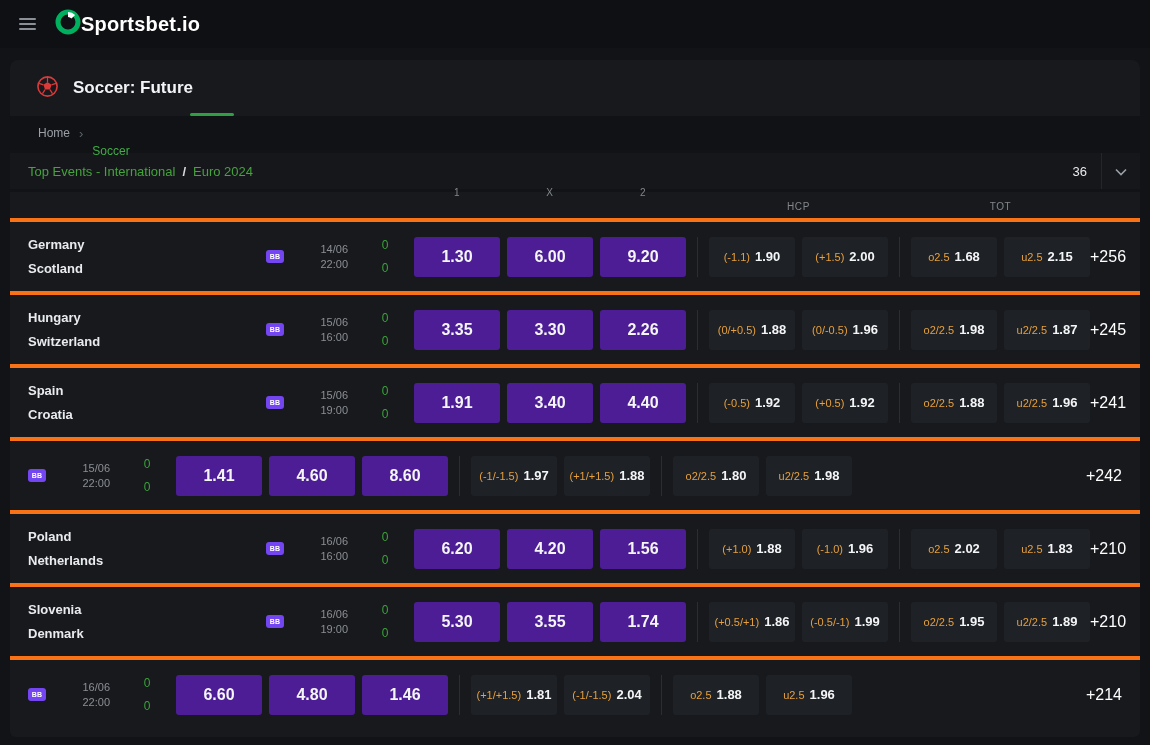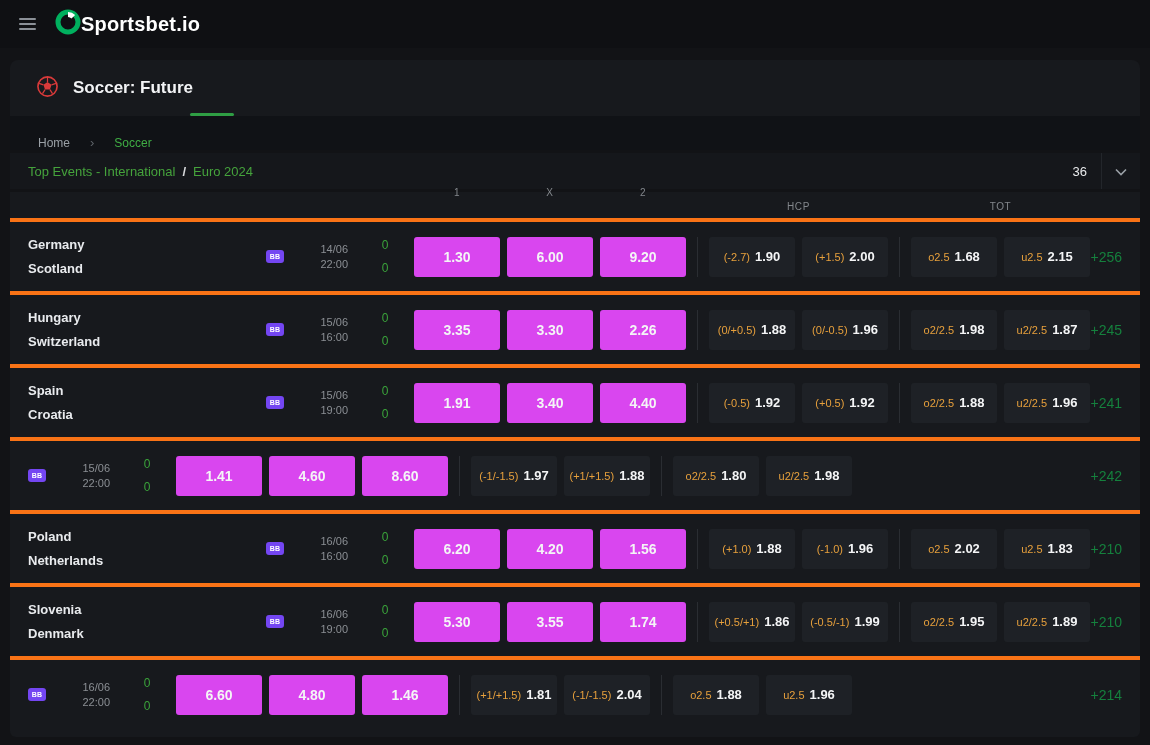--- a/index.html
+++ b/index.html
@@ -15,21 +15,21 @@
   .hamburger { display:flex; flex-direction:column; gap:3px; cursor:pointer; padding:5px 3px; }
   .hamburger span { width:17px; height:2px; background:#8b9097; border-radius:1px; }
   .brand { display:flex; align-items:center; cursor:pointer; }
   .brand-name { color:#ffffff; font-size:20px; font-weight:700; letter-spacing:.2px; }
   
   .panel { margin:12px 10px 0 10px; }
   .section-top { background:#17191d; border-radius:8px 8px 0 0; position:relative; }
   .head { height:56px; display:flex; align-items:center; gap:14px; padding:0 20px 0 26px; }
   .title { color:#f2f3f5; font-size:17px; font-weight:600;text-align:center; }
   .tab-underline { position:absolute; left:180px; top:53px; width:44px; height:3px; background:#2f9e44; border-radius:2px; }
-  .crumbs { height:34px; background:#101216; display:flex; align-items:flex-end; gap:20px; padding:0 28px; font-size:12px; }
+  .crumbs { height:34px; background:#101216; display:flex; align-items:center; gap:9px; padding:0 28px; font-size:12px; }
   .crumb-home { color:#9aa0a6; cursor:pointer; }
   .crumb-sep { color:#5f646a; font-size:13px; }
   .crumb-cur { color:#3fae44; cursor:pointer;margin-top:36px; }
   .filterbar { margin-top:3px; height:36px; background:#15171b; display:flex; align-items:center; padding-left:18px; font-size:13px; }
   .filter-left { display:flex; gap:7px; align-items:center; cursor:pointer; }
   .f-green { color:#45a33c; }
   .f-sep { color:#d8dadd; font-weight:600; }
   .filter-right { margin-left:auto; display:flex; align-items:center; height:100%; }
   .f-count { color:#e8eaec; font-size:13px; padding:0 14px; }
   .f-div { width:1px; height:100%; background:#23262b; }
@@ -43,29 +43,29 @@
   .team { color:#e9ebee; font-size:13px; font-weight:600; cursor:pointer; }
   .badge-wrap { flex:0 0 26px; }
   .bb { width:18px; height:13px; background:#7446f2; color:#ffffff; font-size:7px; font-weight:700; border-radius:3px;
         display:flex; align-items:center; justify-content:center; letter-spacing:.3px; }
   .datetime { flex:0 0 56px; text-align:right; color:#8b8f94; font-size:11px; line-height:15px; }
   .score { flex:0 0 26px; margin-left:24px; text-align:center; color:#3aa33a; font-size:12px; line-height:23px; }
   .grp { display:flex; gap:7px; }
   .grp-odds { margin-left:16px; }
   .btn { width:86px; height:40px; border:none; border-radius:3px; cursor:pointer; font-family:inherit;
          display:flex; align-items:center; justify-content:center; gap:5px; }
-  .btn-main { background:#d946ef; color:#f4f5f6; font-size:14px; font-weight:700; }
+  .btn-main { background:#4c1d95; color:#f4f5f6; font-size:16px; font-weight:700; }
   .btn-line { background:#1e2126; }
   .btn-line .line { color:#e7a03c; font-size:11px; }
   .btn-line .od { color:#f4f5f6; font-size:13px; font-weight:700; }
   .ghost { background:transparent !important; cursor:default; }
   .hcp-head { width:179px; }
   .vsep { width:1px; height:40px; background:#2a2d32; margin:0 11px; flex:0 0 1px; }
   .vsep.ghost { background:transparent; height:10px; }
-  .more { margin-left:auto; color:#15803d; font-size:14px; cursor:pointer; }
+  .more { margin-left:auto; color:#ffffff; font-size:16px; cursor:pointer; }
 </style>
 </head>
 <body>
 
 <div class="topbar">
   <div class="hamburger">
     <span></span>
       <span></span>
       <span></span>
   </div>
@@ -157,21 +157,21 @@
       <div>0</div>
     </div>
     <div class="grp grp-odds">
       <button class="btn btn-main">1.30</button>
       <button class="btn btn-main">6.00</button>
       <button class="btn btn-main">9.20</button>
     </div>
     <div class="vsep"></div>
     <div class="grp">
       <button class="btn btn-line">
-        <span class="line">(-2.7)</span>
+        <span class="line">(-1.1)</span>
         <span class="od">1.90</span>
       </button>
       <button class="btn btn-line">
         <span class="line">(+1.5)</span>
         <span class="od">2.00</span>
       </button>
     </div>
     <div class="vsep"></div>
     <div class="grp">
       <button class="btn btn-line">

